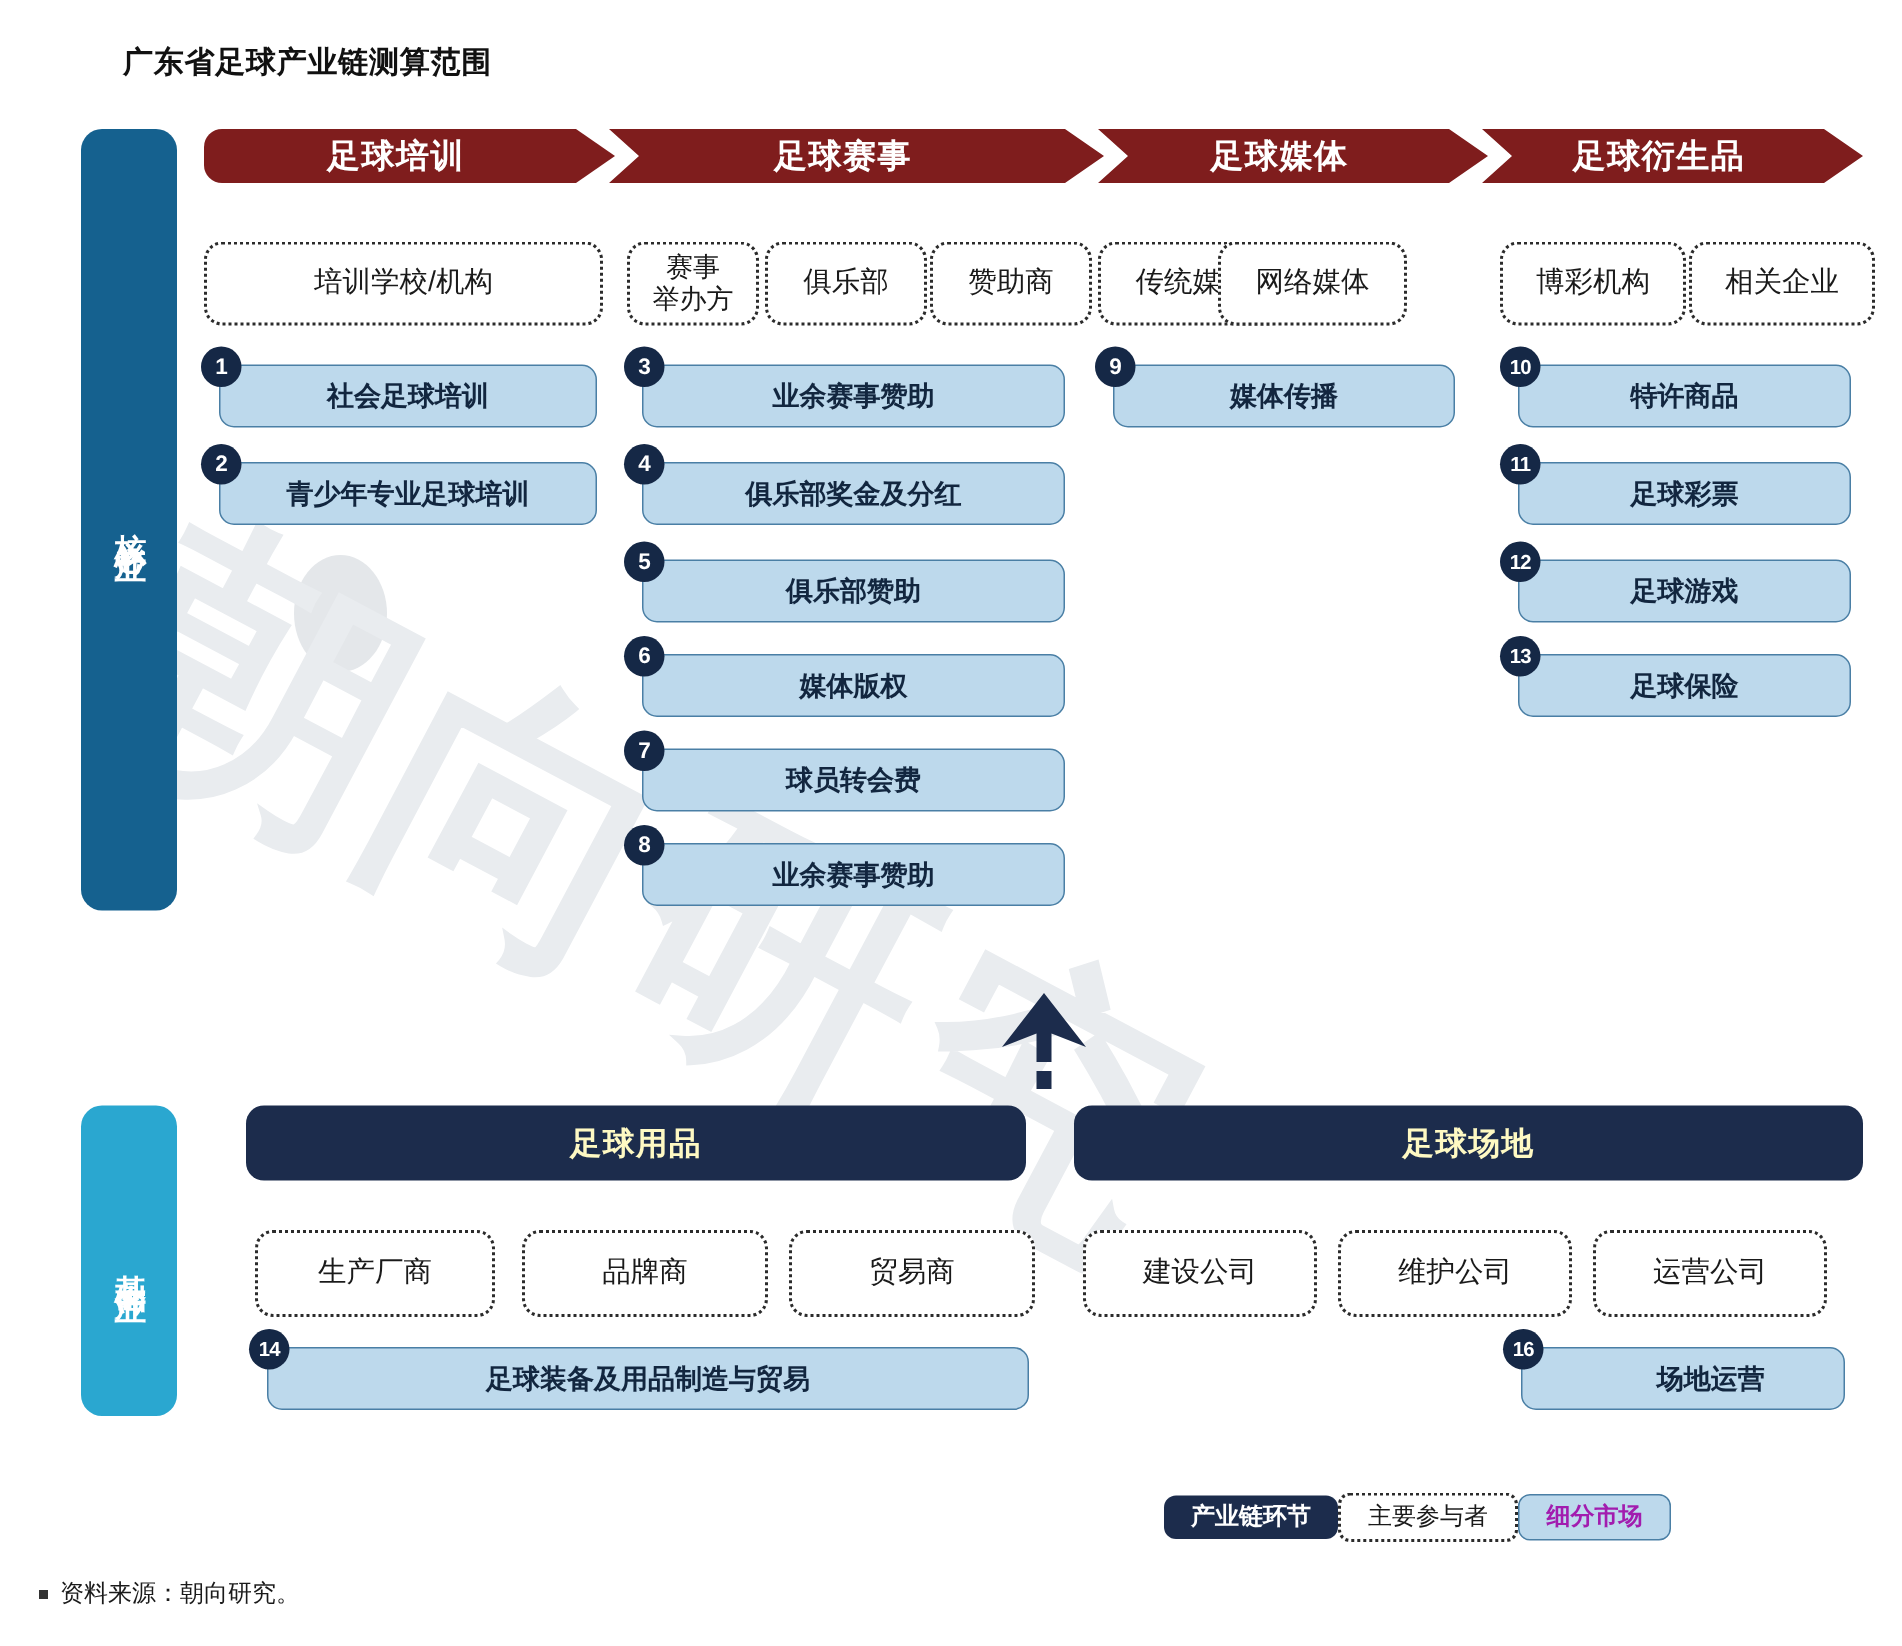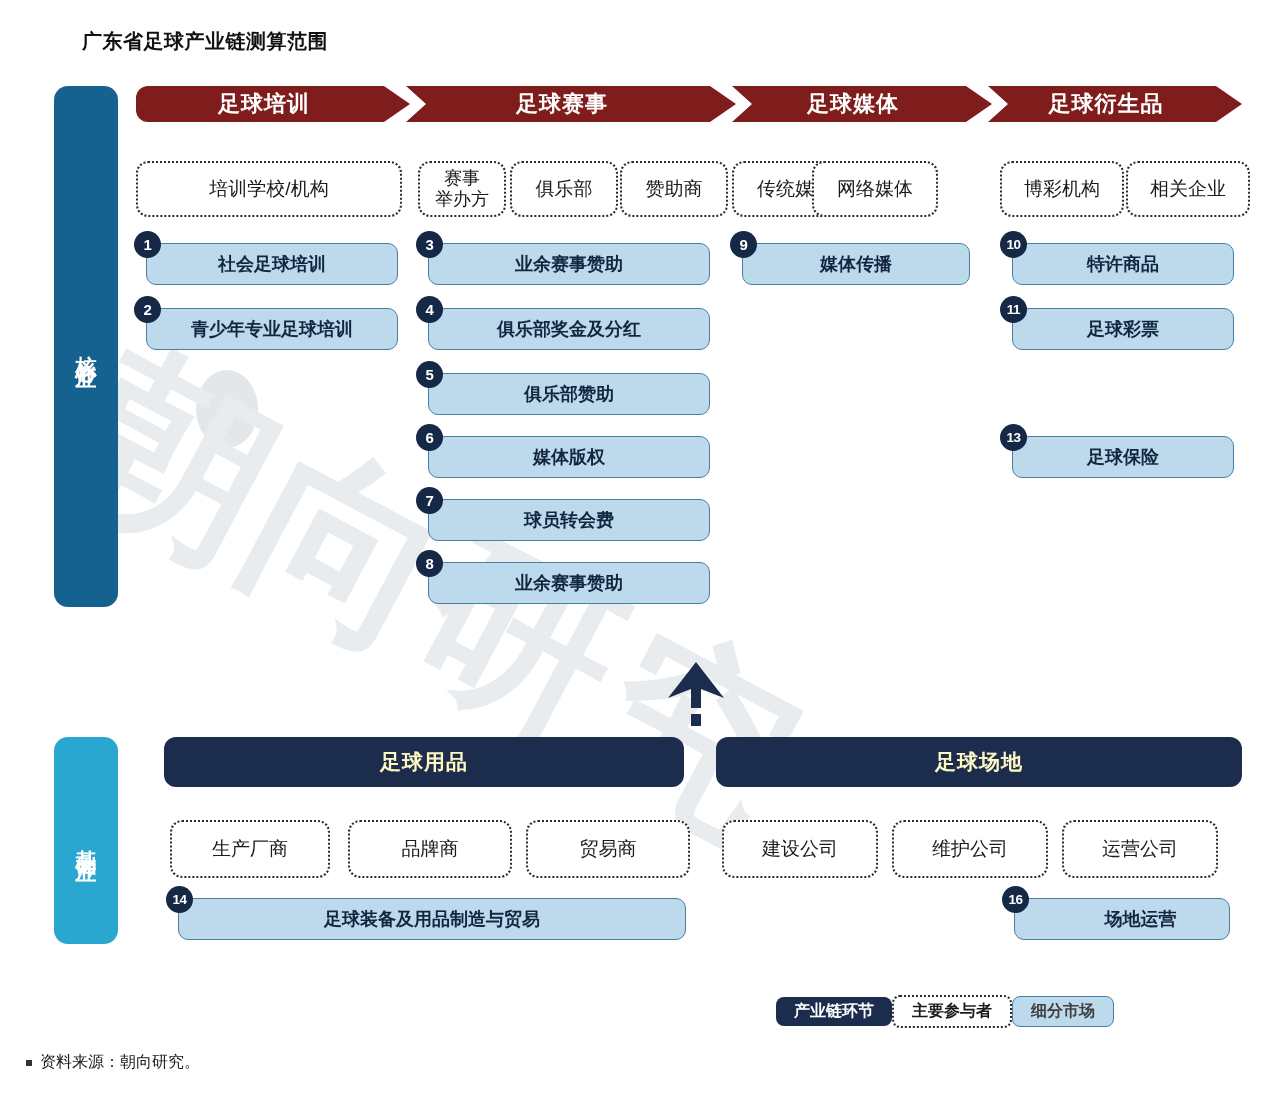--- a/index.html
+++ b/index.html
@@ -147,22 +147,22 @@
 
   
   .legend{ position:absolute; left:776px; top:995px; display:flex; align-items:center; z-index:5;}
   .lg{
     display:flex; align-items:center; justify-content:center;
     height:29px; padding:0 18px;
     font-size:16px; font-weight:bold; border-radius:8px;
     white-space:nowrap;
   }
   .lg-dark{ background:#1c2c4c; color:#fff;}
-  .lg-dot{ background:#fff; border:2px dotted #2b2b2b; color:#1a1a1a; font-weight:700; font-size:16px;}
-  .lg-blue{ background:#bdd9ec; border:1.6px solid #4a7fa5; color:#404040;}
+  .lg-dot{ background:#fff; border:2px dotted #2b2b2b; color:#1a1a1a; font-weight:400; font-size:16px;}
+  .lg-blue{ background:#bdd9ec; border:1.6px solid #4a7fa5; color:#a21caf;}
 
   
   .source{
     position:absolute; left:26px; top:1052px;
     font-size:16px; color:#1a1a1a; z-index:5;
     display:flex; align-items:center; gap:8px;
   }
   .src-bullet{ width:6px;height:6px;background:#333;display:inline-block;}
 </style>
 </head>
@@ -265,20 +265,24 @@
     <span>媒体传播</span>
   </div>
 
   <div class="mbox" style="left:1012px;top:243px;width:222px;height:42px;">
     <div class="badge two">10</div>
     <span>特许商品</span>
   </div>
   <div class="mbox" style="left:1012px;top:308px;width:222px;height:42px;">
     <div class="badge two">11</div>
     <span>足球彩票</span>
+  </div>
+  <div class="mbox" style="left:1012px;top:373px;width:222px;height:42px;">
+    <div class="badge two">12</div>
+    <span>足球游戏</span>
   </div>
   <div class="mbox" style="left:1012px;top:436px;width:222px;height:42px;">
     <div class="badge two">13</div>
     <span>足球保险</span>
   </div>
 
   <div class="arrow-wrap">
     <svg width="56" height="64" viewBox="0 0 56 64" xmlns="http://www.w3.org/2000/svg">
       <path d="M28 0 L56 36 L33 27 L33 46 L23 46 L23 27 L0 36 Z" fill="#1c2c4c"></path>
       <rect x="23" y="52" width="10" height="12" fill="#1c2c4c"></rect>

